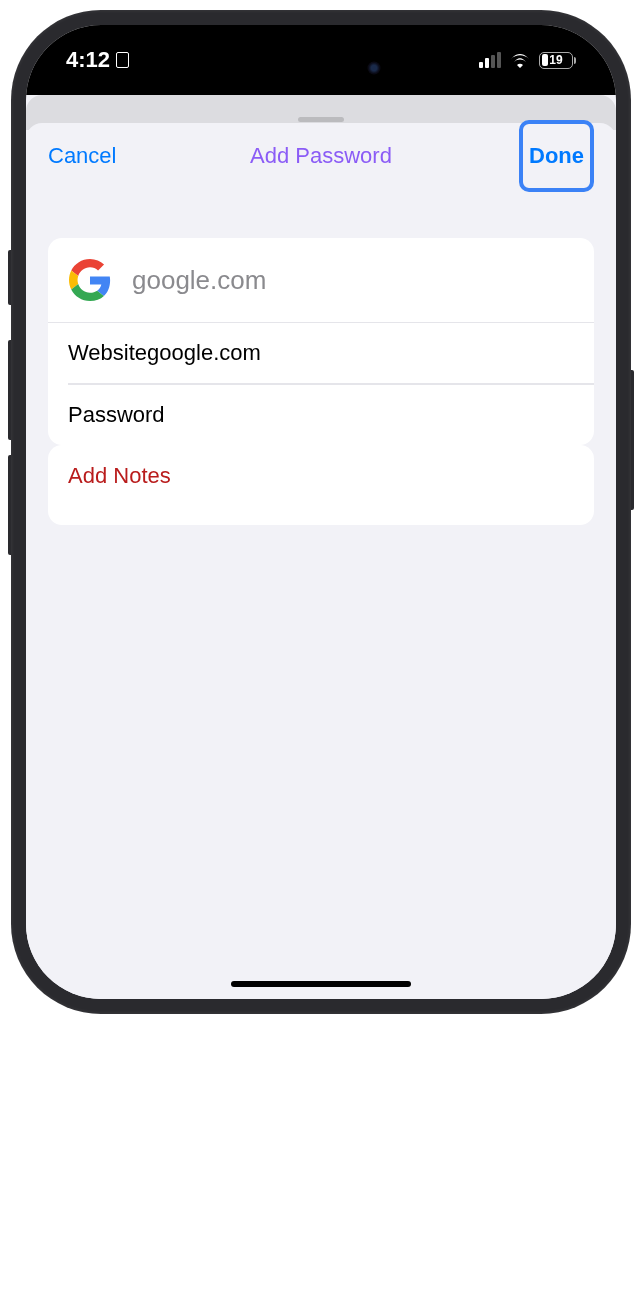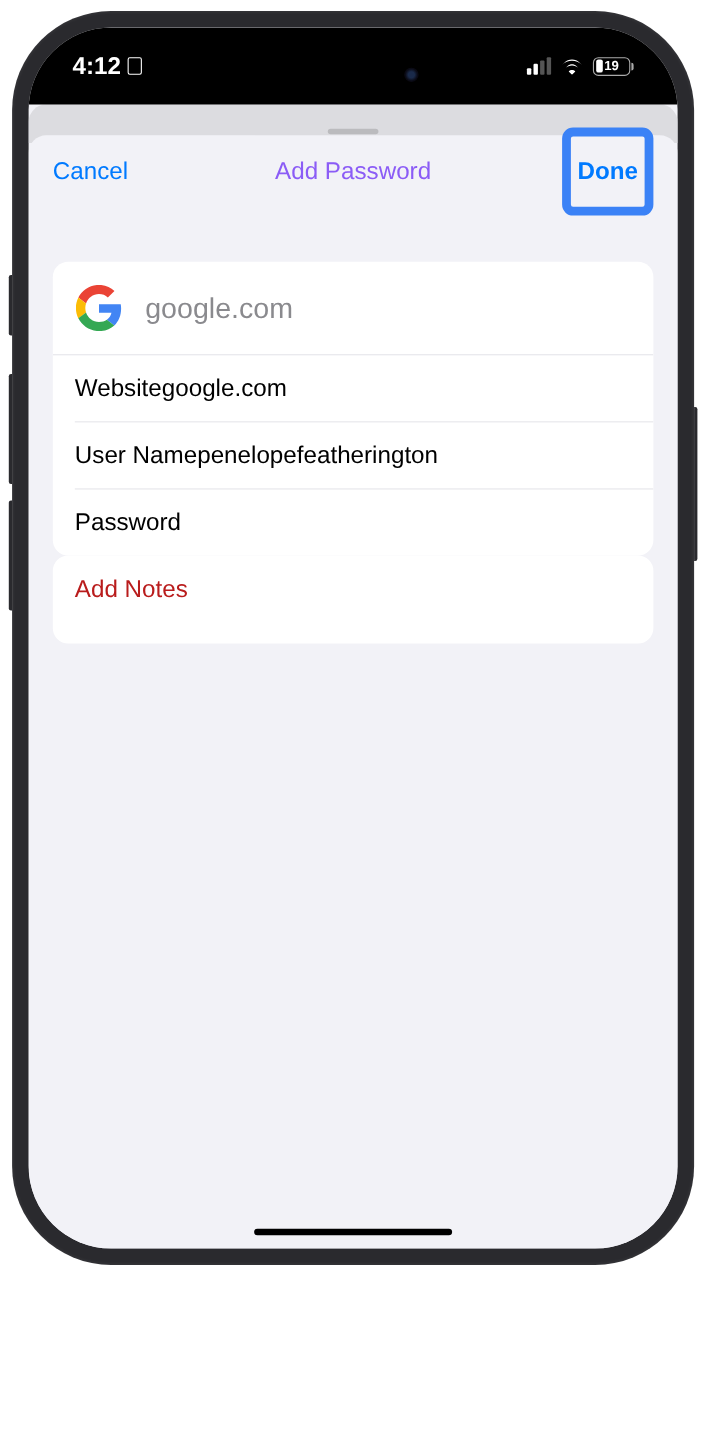--- a/index.html
+++ b/index.html
@@ -11,21 +11,21 @@
     body {
       background: #fff;
       width: 642px;
       height: 1301px;
       display: flex;
       justify-content: center;
       align-items: flex-start;
     }
     .phone-frame {
       width: 620px;
-      height: 1140px;
+      height: 1004px;
       margin-top: 10px;
       background: #2a2a2e;
       border-radius: 90px;
       padding: 15px;
       position: relative;
       box-shadow: inset 0 0 4px rgba(255,255,255,0.1);
     }
     .phone-frame::before {
       content: "";
       position: absolute;
@@ -208,21 +208,21 @@
     }
     .nav-title {
       font-size: 22px;
       font-weight: 400;
       color: #8b5cf6;
       position: absolute;
       left: 50%;
       transform: translateX(-50%);
     }
     .nav-done-wrap {
-      border: 8px solid #3b82f6;
+      border: 4px solid #3b82f6;
       border-radius: 10px;
       padding: 19px 6px;
     }
     .nav-done {
       color: #007aff;
       font-size: 22px;
       font-weight: 600;
     }
     .content {
       padding: 50px 22px 0;
@@ -369,24 +369,20 @@
             <span class="site-title">google.com</span>
           </div>
           <div class="divider-full"></div>
 
           <div class="row">
             <span class="row-label">Website</span>
             <span class="row-value">google.com</span>
           </div>
           <div class="divider"></div>
 
-          <div class="row">
-            <span class="row-label">User Name</span>
-            <span class="row-value">penelopefeatherington</span>
-          </div>
           <div class="divider"></div>
 
           <div class="row">
             <span class="row-label">Password</span>
             <span class="row-value"></span>
           </div>
         </div>
 
         <div class="notes-card">
           <span class="notes-placeholder">Add Notes</span>

